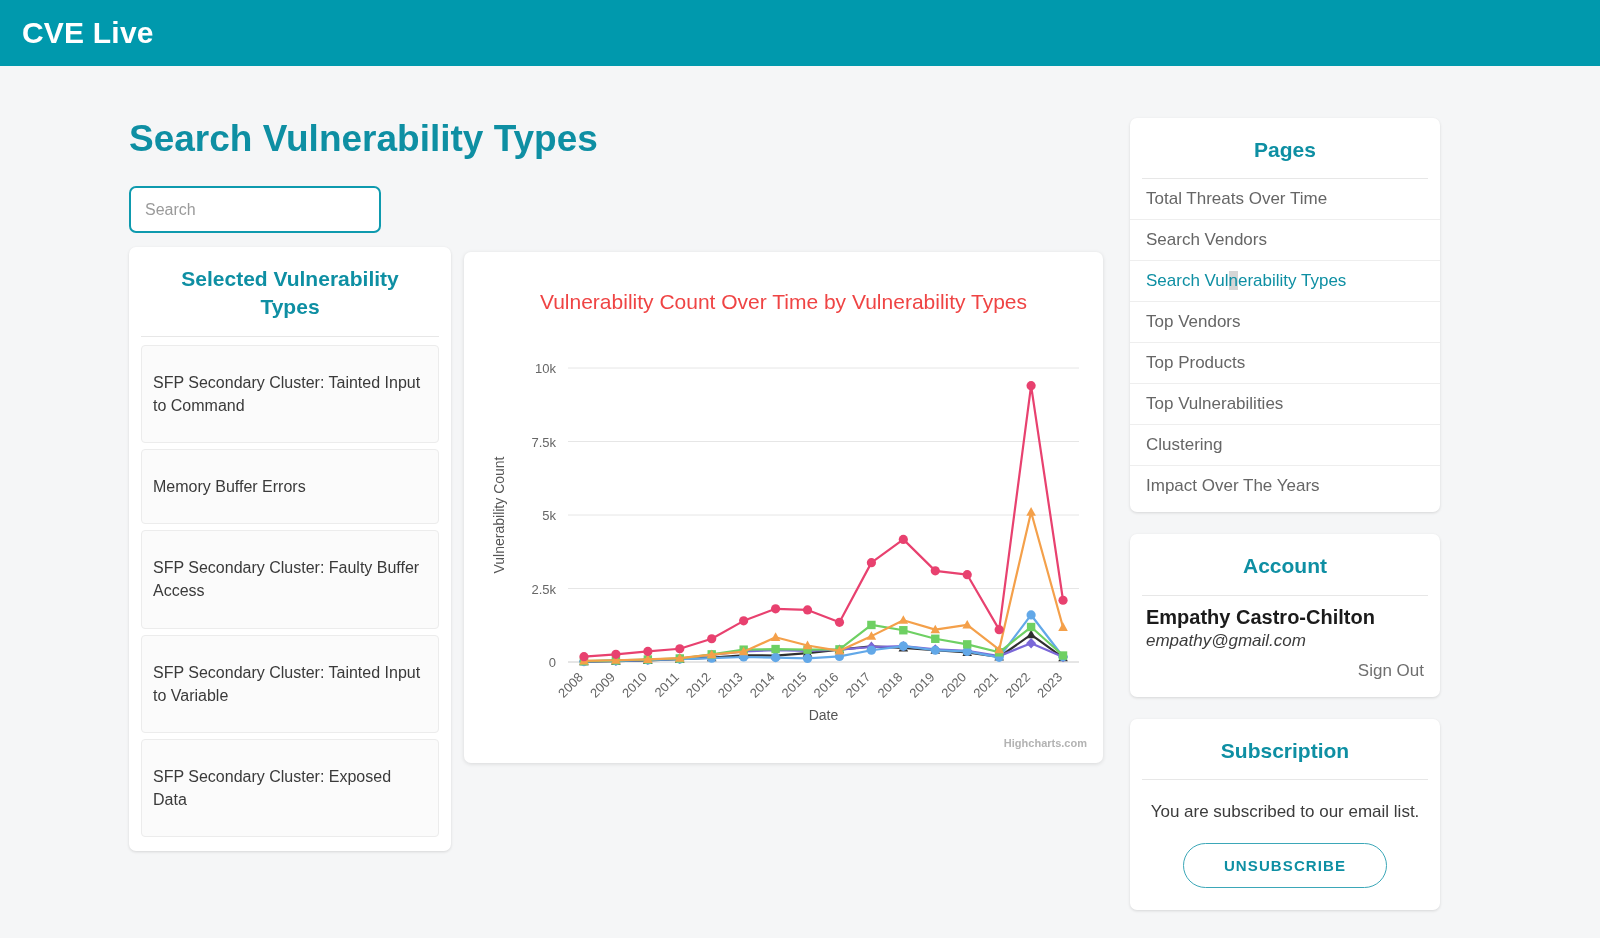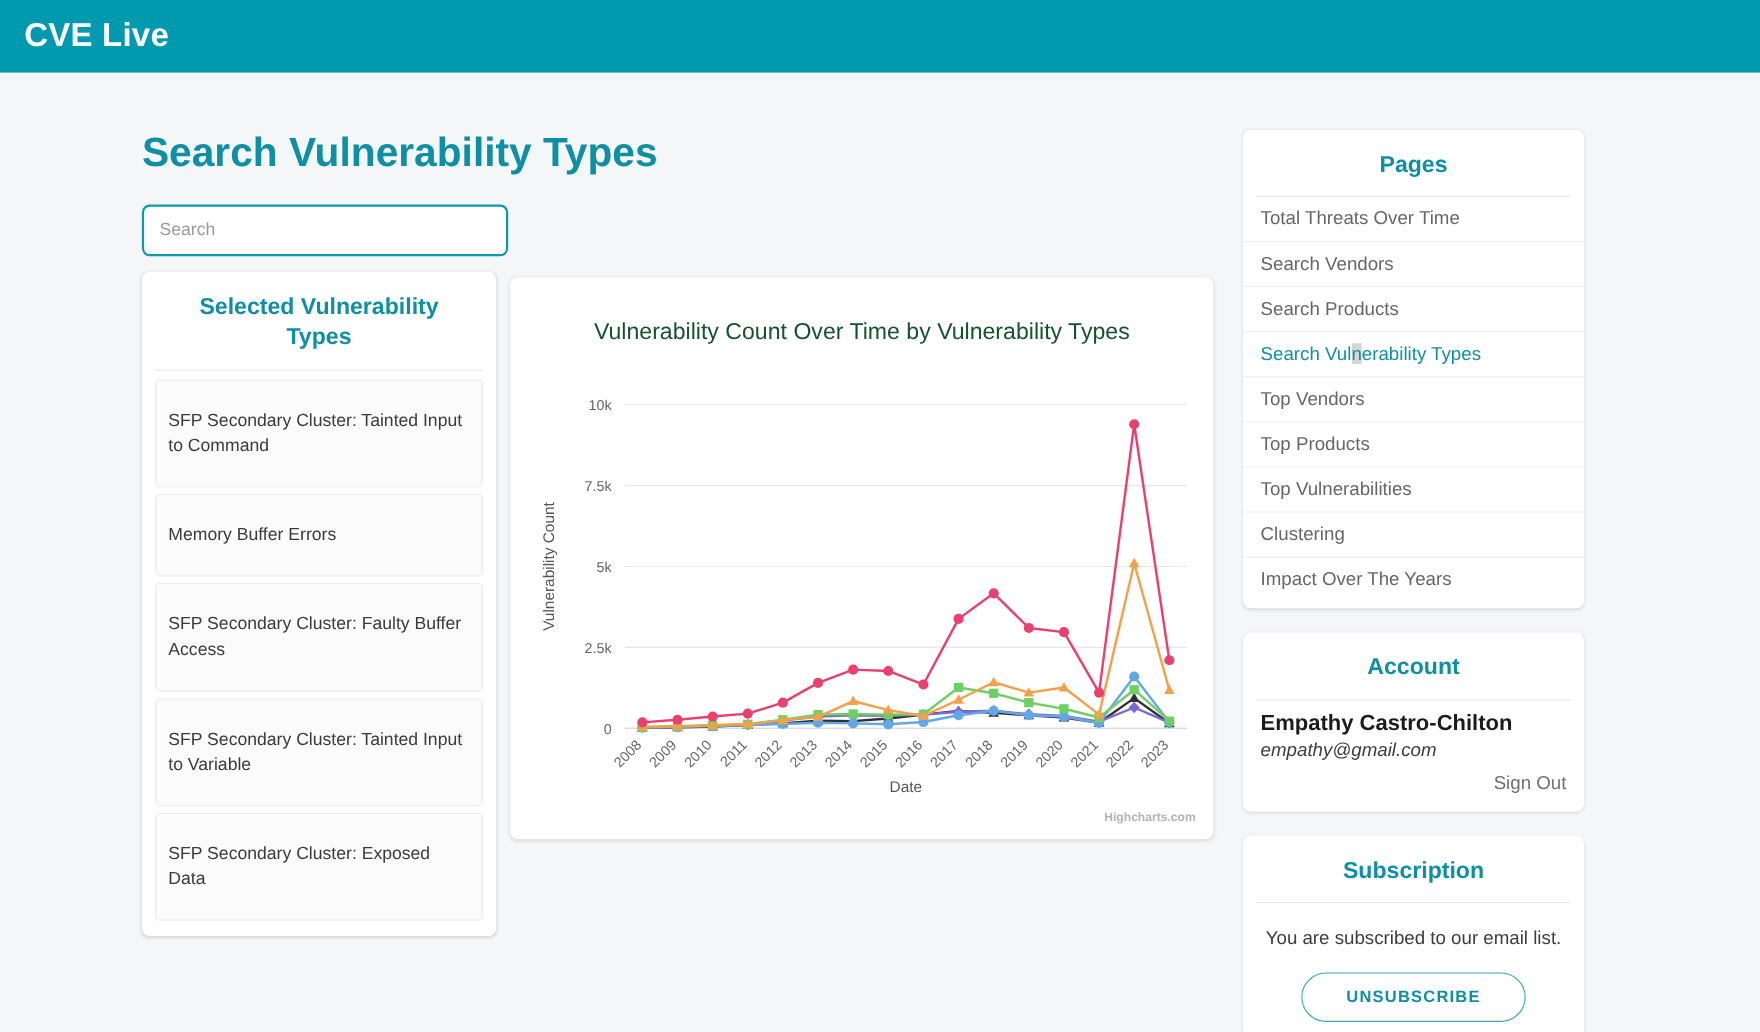--- a/index.html
+++ b/index.html
@@ -42,21 +42,21 @@
     width: 310px;
   }
   #page-title {
     color: #0e8fa3;
     font-size: 37px;
     font-weight: bold;
     margin: 0 0 26px 0;
     white-space: nowrap;
   }
   #search-input {
-    width: 333px;
+    width: 252px;
     height: 47px;
     border: 2px solid #0e9aae;
     border-radius: 7px;
     background: #ffffff;
     font-size: 16px;
     color: #444;
     padding: 0 14px;
     outline: none;
     font-family: "Liberation Sans", sans-serif;
   }
@@ -98,21 +98,21 @@
     top: 186px;
     width: 639px;
     height: 511px;
     background: #ffffff;
     border-radius: 7px;
     box-shadow: 0 1px 4px rgba(0,0,0,0.12);
   }
   #chart-title {
     text-align: center;
     font-size: 21px;
-    color: #14532d;
+    color: #ef4444;
     font-weight: normal;
     line-height: 1.3;
     padding: 36px 70px 0 70px;
     margin: 0;
   }
   #chart-svg-wrap { position: absolute; left: 0; top: 0; width: 639px; height: 511px; }
   #chart-credit {
     position: absolute;
     right: 16px;
     bottom: 14px;
@@ -365,21 +365,20 @@
     <div id="chart-credit">Highcharts.com</div>
   </div>
 
   <div id="right-sidebar">
 
     <div id="pages-card">
       <div class="card-heading">Pages</div>
       <ul class="pages-list" id="pages-list">
           <li>Total Threats Over Time</li>
           <li>Search Vendors</li>
-          <li>Search Products</li>
           <li class="active">Search Vul<span class="sel-highlight">n</span>erability Types</li>
           <li>Top Vendors</li>
           <li>Top Products</li>
           <li>Top Vulnerabilities</li>
           <li>Clustering</li>
           <li>Impact Over The Years</li>
         </ul>
     </div>
 
     <div id="account-card">

